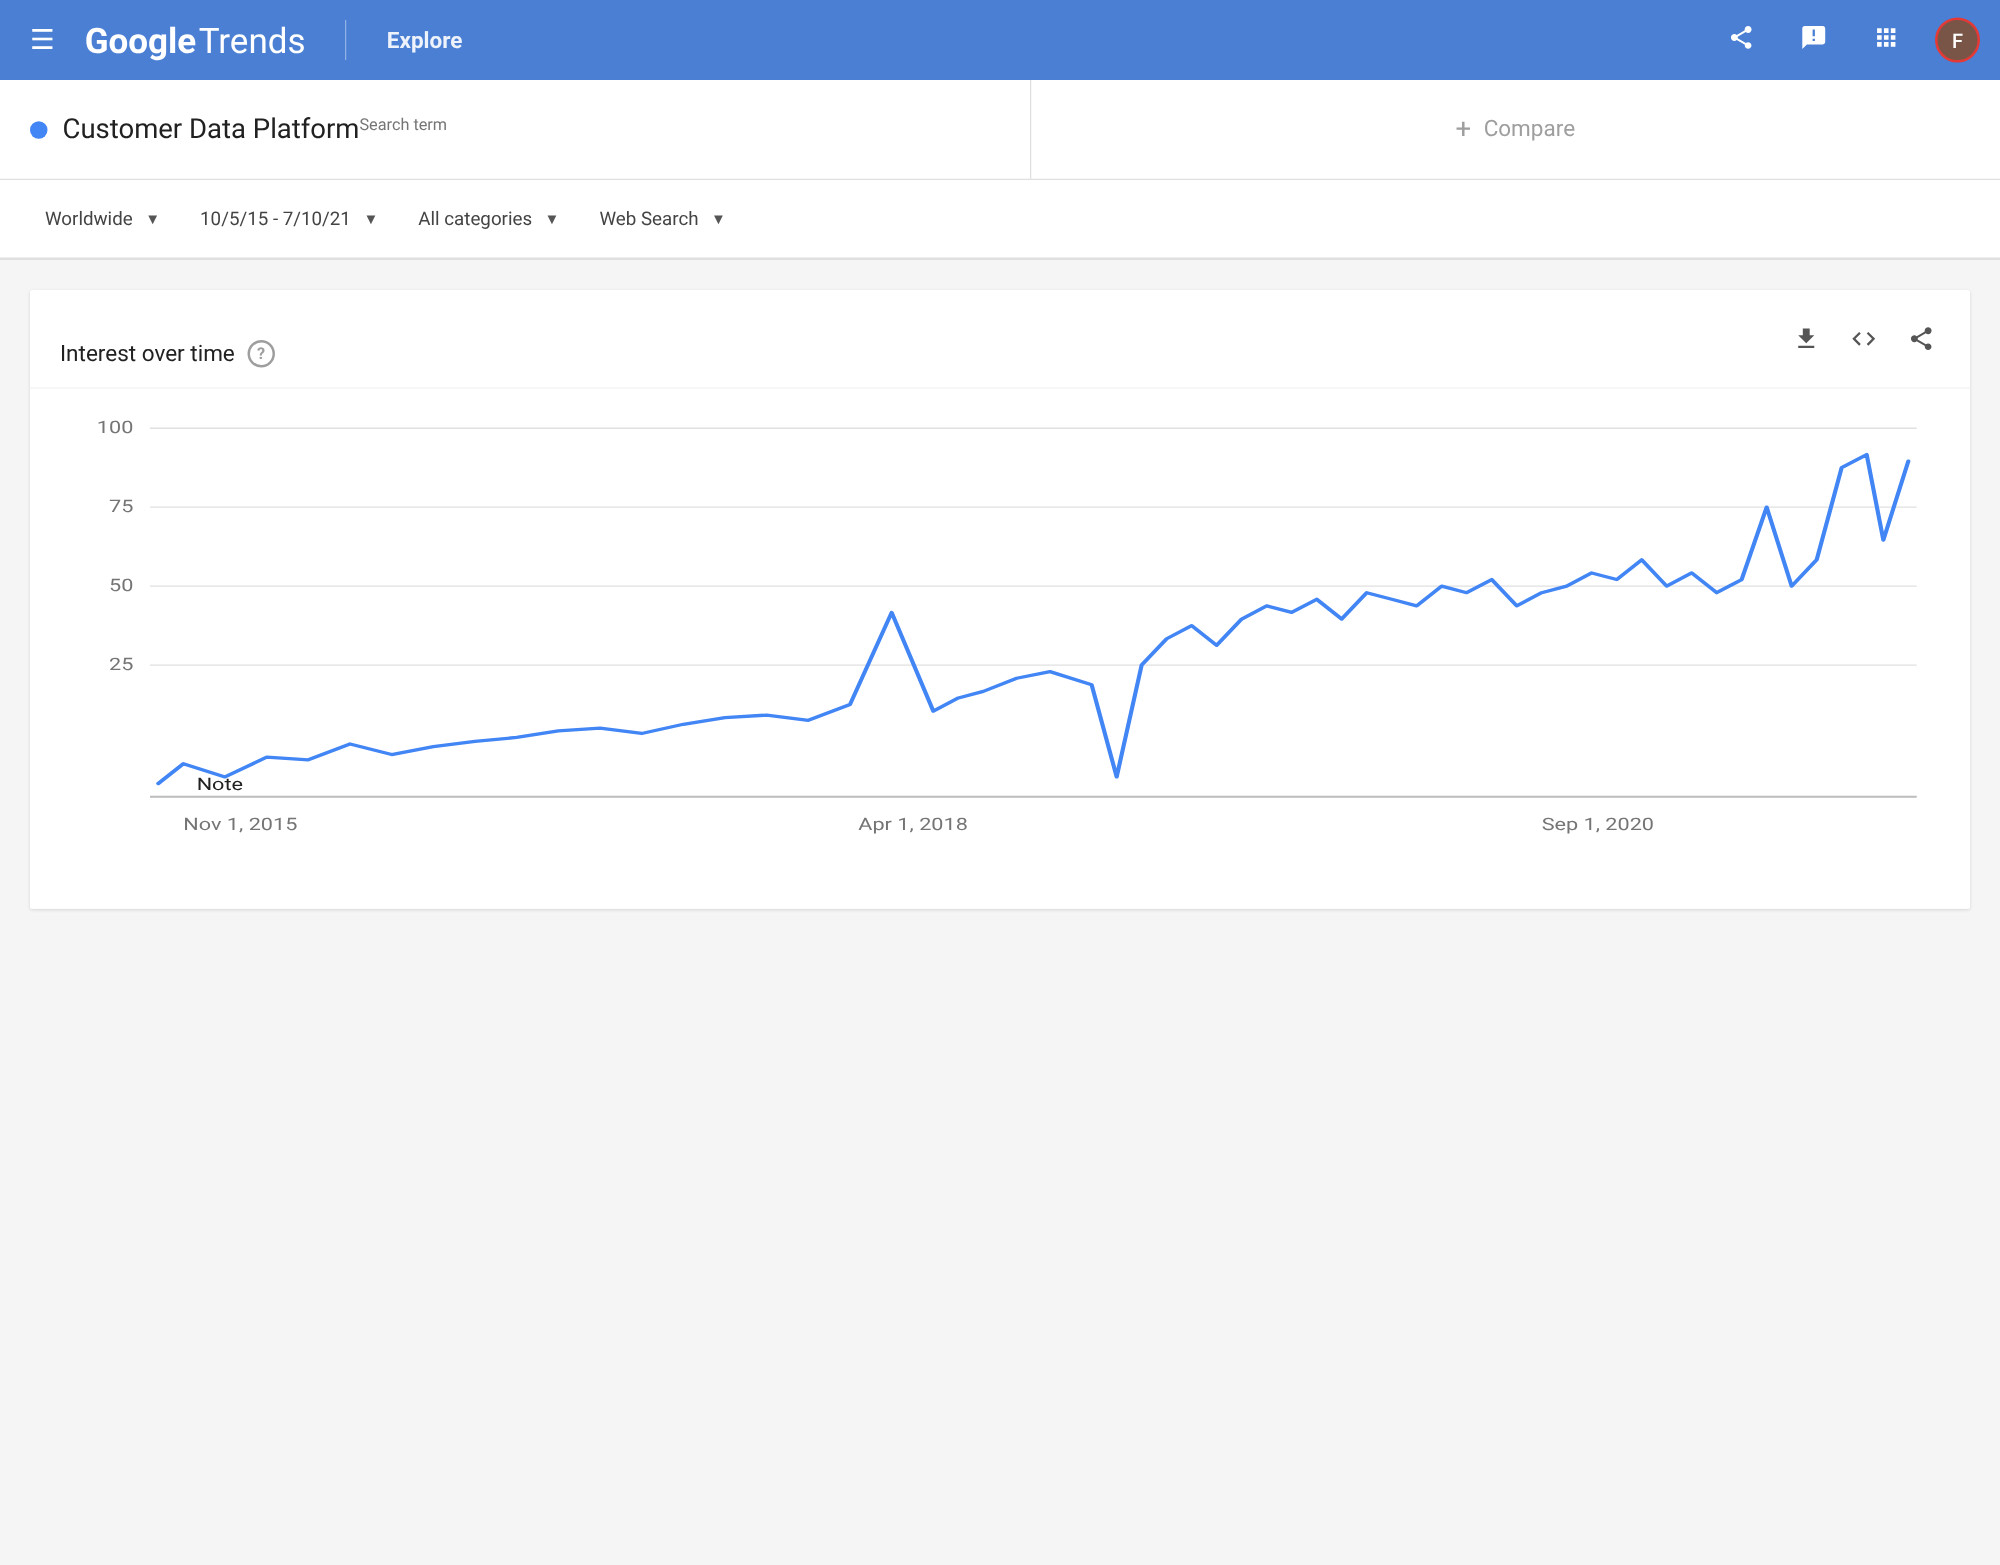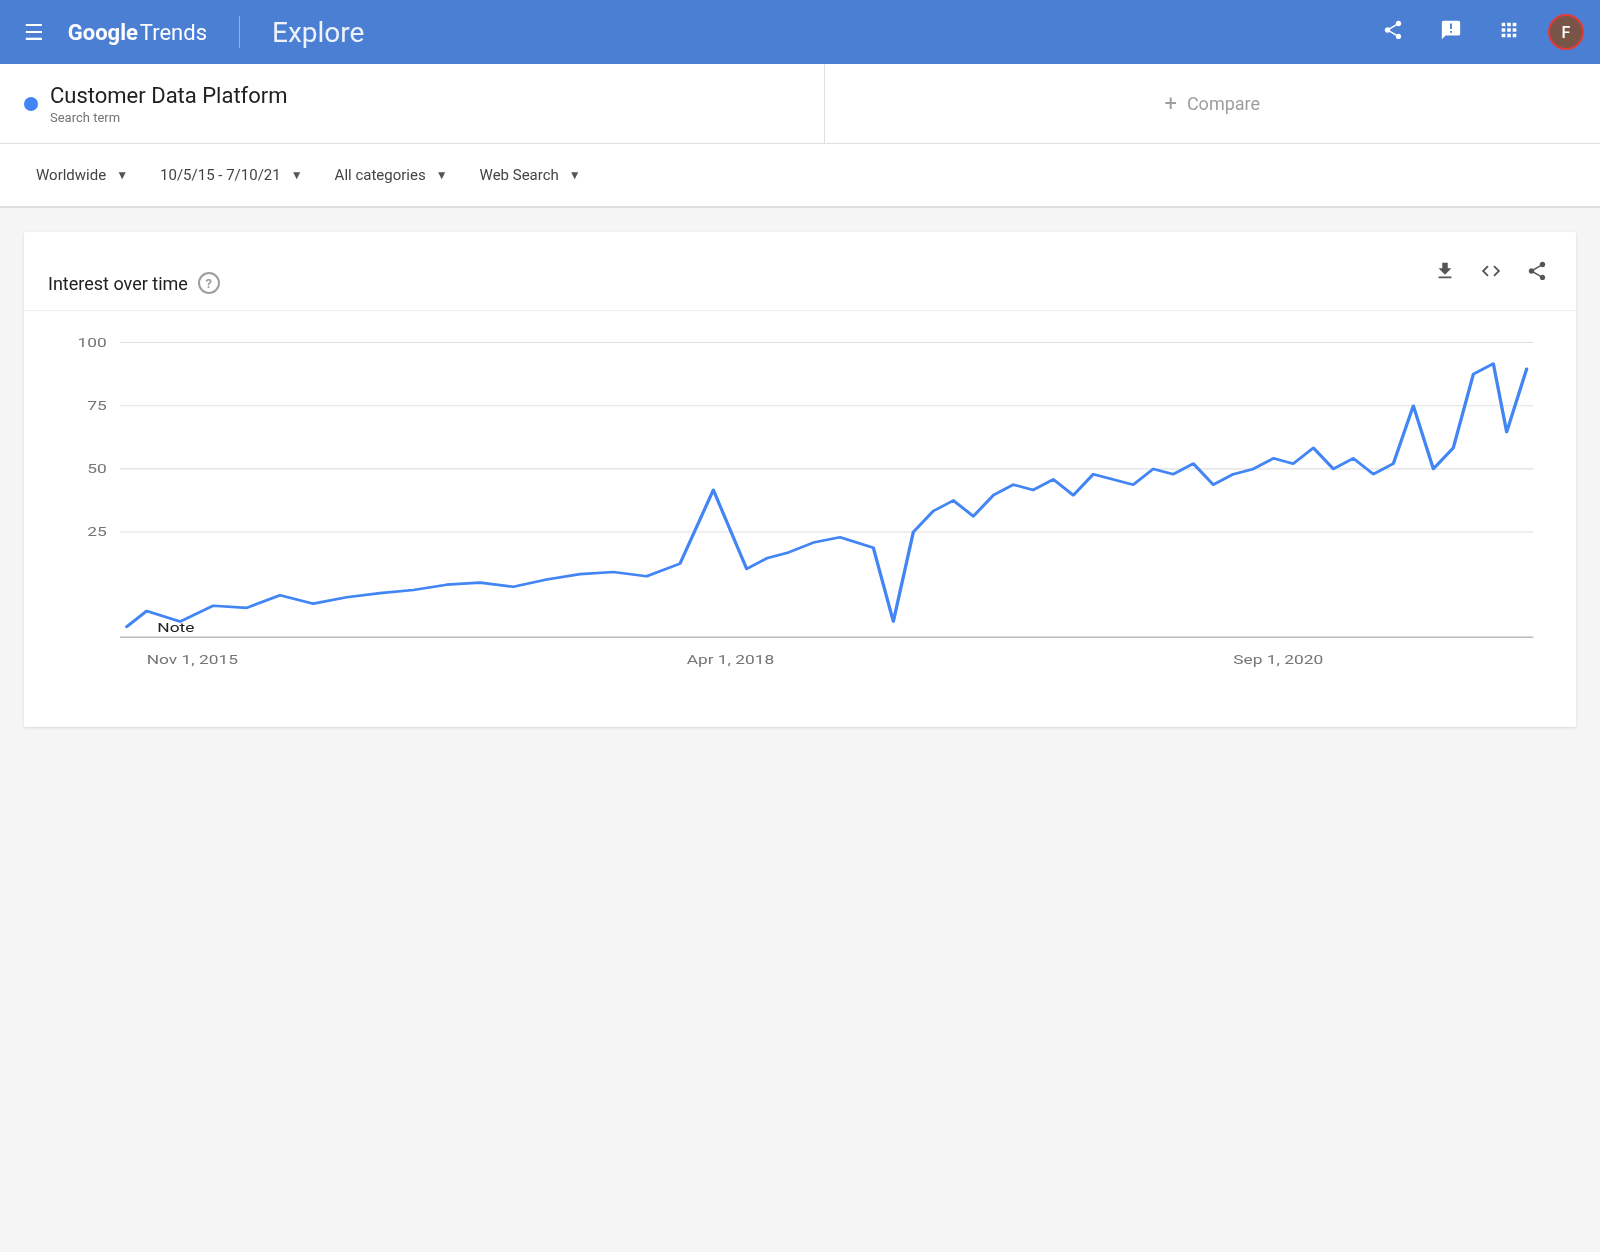--- a/index.html
+++ b/index.html
@@ -18,35 +18,35 @@
       color: white;
       font-size: 22px;
       cursor: pointer;
       padding: 8px;
     }
     .header-logo {
       display: flex;
       align-items: center;
       gap: 2px;
       color: white;
-      font-size: 22px;
+      font-size: 28px;
       font-weight: 400;
     }
     .logo-google { font-weight: 700; }
     .logo-trends { font-weight: 400; }
     .header-divider {
       width: 1px;
       height: 32px;
       background: rgba(255,255,255,0.4);
       margin: 0 16px;
     }
     .header-explore {
       color: rgba(255,255,255,0.9);
-      font-size: 28px;
-      font-weight: 400;
+      font-size: 18px;
+      font-weight: 700;
     }
     .header-spacer { flex: 1; }
     .header-actions {
       display: flex;
       align-items: center;
       gap: 20px;
     }
     .header-icon {
       color: white;
       font-size: 20px;
@@ -86,21 +86,21 @@
     }
     .term-dot {
       width: 14px;
       height: 14px;
       border-radius: 50%;
       background: #4285f4;
       flex-shrink: 0;
     }
     .term-text-group {
       display: flex;
-      flex-direction: column;
+      flex-direction: row;
     }
     .term-name {
       font-size: 22px;
       color: #212121;
       font-weight: 400;
     }
     .term-type {
       font-size: 13px;
       color: #757575;
       margin-top: 2px;

